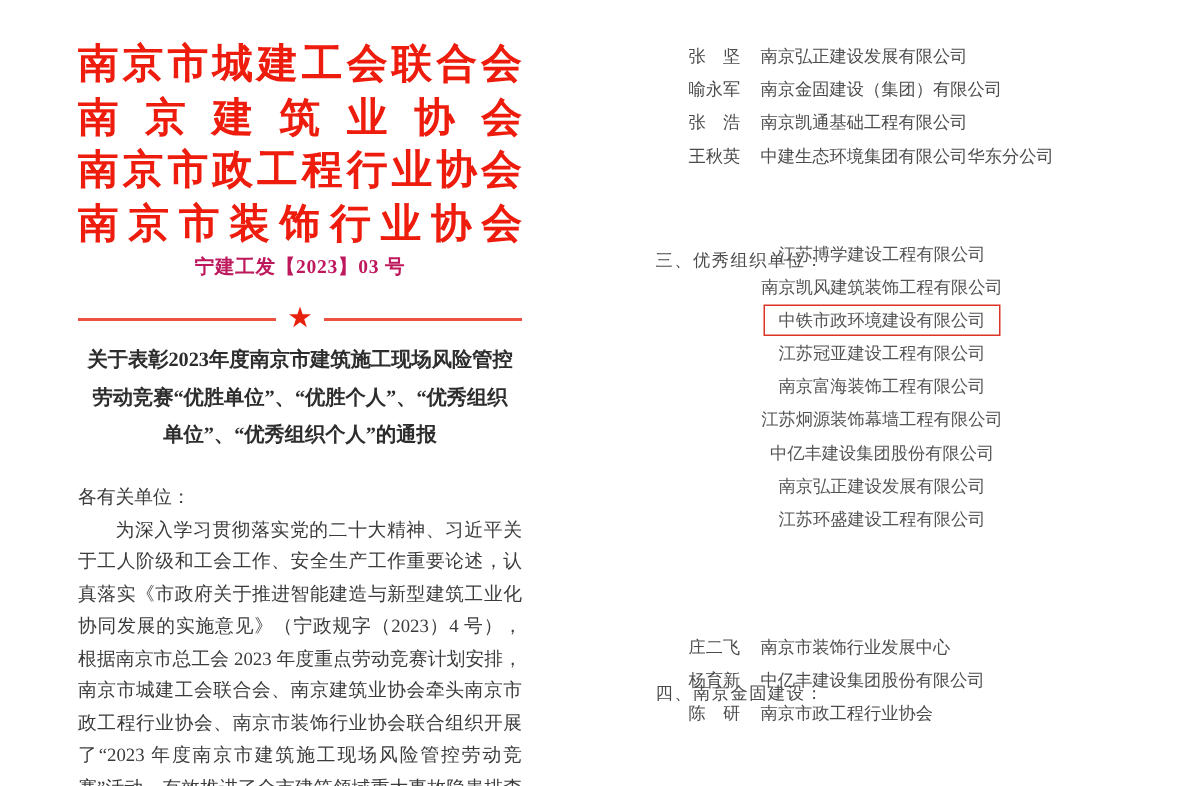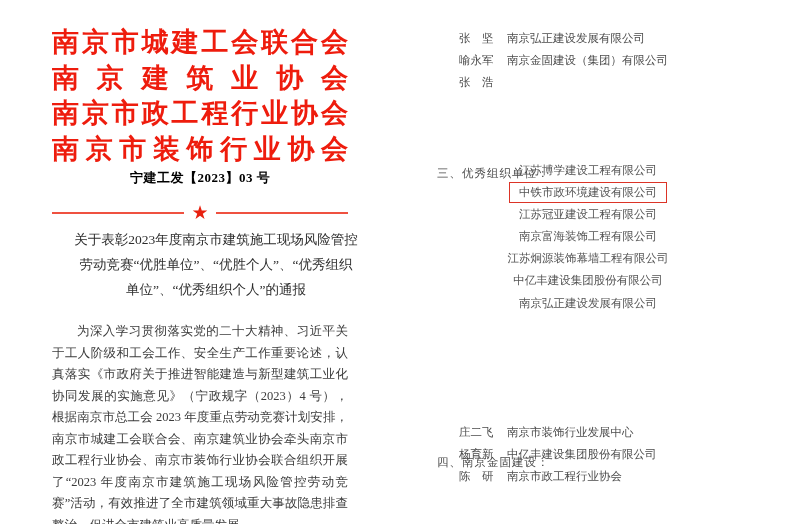--- a/index.html
+++ b/index.html
@@ -17,33 +17,33 @@
   .org-line {
     height: 35.5px; line-height: 35.5px;
     font-size: 27px; font-weight: bold; color: #ee1c0d;
     white-space: nowrap;
   }
   .spread { display: flex; justify-content: space-between; }
 
   .doc-number {
     position: absolute; top: 169px; left: 0; width: 100%;
     text-align: center; font-size: 13px; font-weight: bold;
-    color: #000000; letter-spacing: 0.5px;
+    color: #be185d; letter-spacing: 0.5px;
   }
 
   .rule-star {
     position: absolute; top: 203px; left: 0; width: 100%;
     display: flex; align-items: center; gap: 7px; height: 20px;
   }
   .rule-star .line { flex: 1; height: 2px; background: #ef5140; }
   .rule-star .star { color: #e8200e; font-size: 19px; line-height: 20px; }
 
   .notice-title {
-    position: absolute; top: 227px; left: 16px; width: 100%;
-    text-align: center; font-weight: normal;
+    position: absolute; top: 227px; left: 0; width: 100%;
+    text-align: center; font-weight: bold;
     font-size: 13.5px; line-height: 25px; color: #2d2d2d;
   }
 
   .body-text {
     position: absolute; top: 321px; left: 0; width: 100%;
     font-size: 12.5px; line-height: 21.5px; color: #3b3b3b;
     text-align: justify;
   }
   .body-text .salutation { text-indent: 0; }
   .body-text p { text-indent: 2em; }
@@ -143,20 +143,21 @@
   <div class="notice-title">
 
       <div>关于表彰2023年度南京市建筑施工现场风险管控</div>
 
       <div>劳动竞赛“优胜单位”、“优胜个人”、“优秀组织</div>
 
       <div>单位”、“优秀组织个人”的通报</div>
     </div>
 
   <div class="body-text">
+    <div class="salutation">各有关单位：</div>
     <div>
 
         <p>为深入学习贯彻落实党的二十大精神、习近平关于工人阶级和工会工作、安全生产工作重要论述，认真落实《市政府关于推进智能建造与新型建筑工业化协同发展的实施意见》（宁政规字（2023）4 号），根据南京市总工会 2023 年度重点劳动竞赛计划安排，南京市城建工会联合会、南京建筑业协会牵头南京市政工程行业协会、南京市装饰行业协会联合组织开展了“2023 年度南京市建筑施工现场风险管控劳动竞赛”活动，有效推进了全市建筑领域重大事故隐患排查整治，促进全市建筑业高质量发展。</p>
 
       </div>
   </div>
 
 </div>
 
 <div class="page-right">
@@ -168,32 +169,40 @@
         <span class="company">南京弘正建设发展有限公司</span>
       </div>
 
       <div class="pair-row">
         <span class="name">喻永军</span>
         <span class="company">南京金固建设（集团）有限公司</span>
       </div>
 
       <div class="pair-row">
         <span class="name">张　浩</span>
-      </div>
-
+        <span class="company">南京凯通基础工程有限公司</span>
+      </div>
+
+      <div class="pair-row">
+        <span class="name">王秋英</span>
+        <span class="company">中建生态环境集团有限公司华东分公司</span>
+      </div>
     </div>
 
   <div id="sec3-heading" class="section-heading">三、优秀组织单位：</div>
 
   <div class="company-list">
 
       <div class="company-item">
         <span>江苏博学建设工程有限公司</span>
       </div>
 
+      <div class="company-item">
+        <span>南京凯风建筑装饰工程有限公司</span>
+      </div>
 
       <div class="company-item highlighted">
         <span>中铁市政环境建设有限公司</span>
       </div>
 
       <div class="company-item">
         <span>江苏冠亚建设工程有限公司</span>
       </div>
 
       <div class="company-item">
@@ -207,20 +216,23 @@
       <div class="company-item">
         <span>中亿丰建设集团股份有限公司</span>
       </div>
 
 
       <div class="company-item">
         <span>南京弘正建设发展有限公司</span>
       </div>
 
 
+      <div class="company-item">
+        <span>江苏环盛建设工程有限公司</span>
+      </div>
     </div>
 
   <div id="sec4-heading" class="section-heading">四、南京金固建设：</div>
 
   <div id="people-rows" class="pair-rows">
 
       <div class="pair-row">
         <span class="name">庄二飞</span>
         <span class="company">南京市装饰行业发展中心</span>
       </div>

